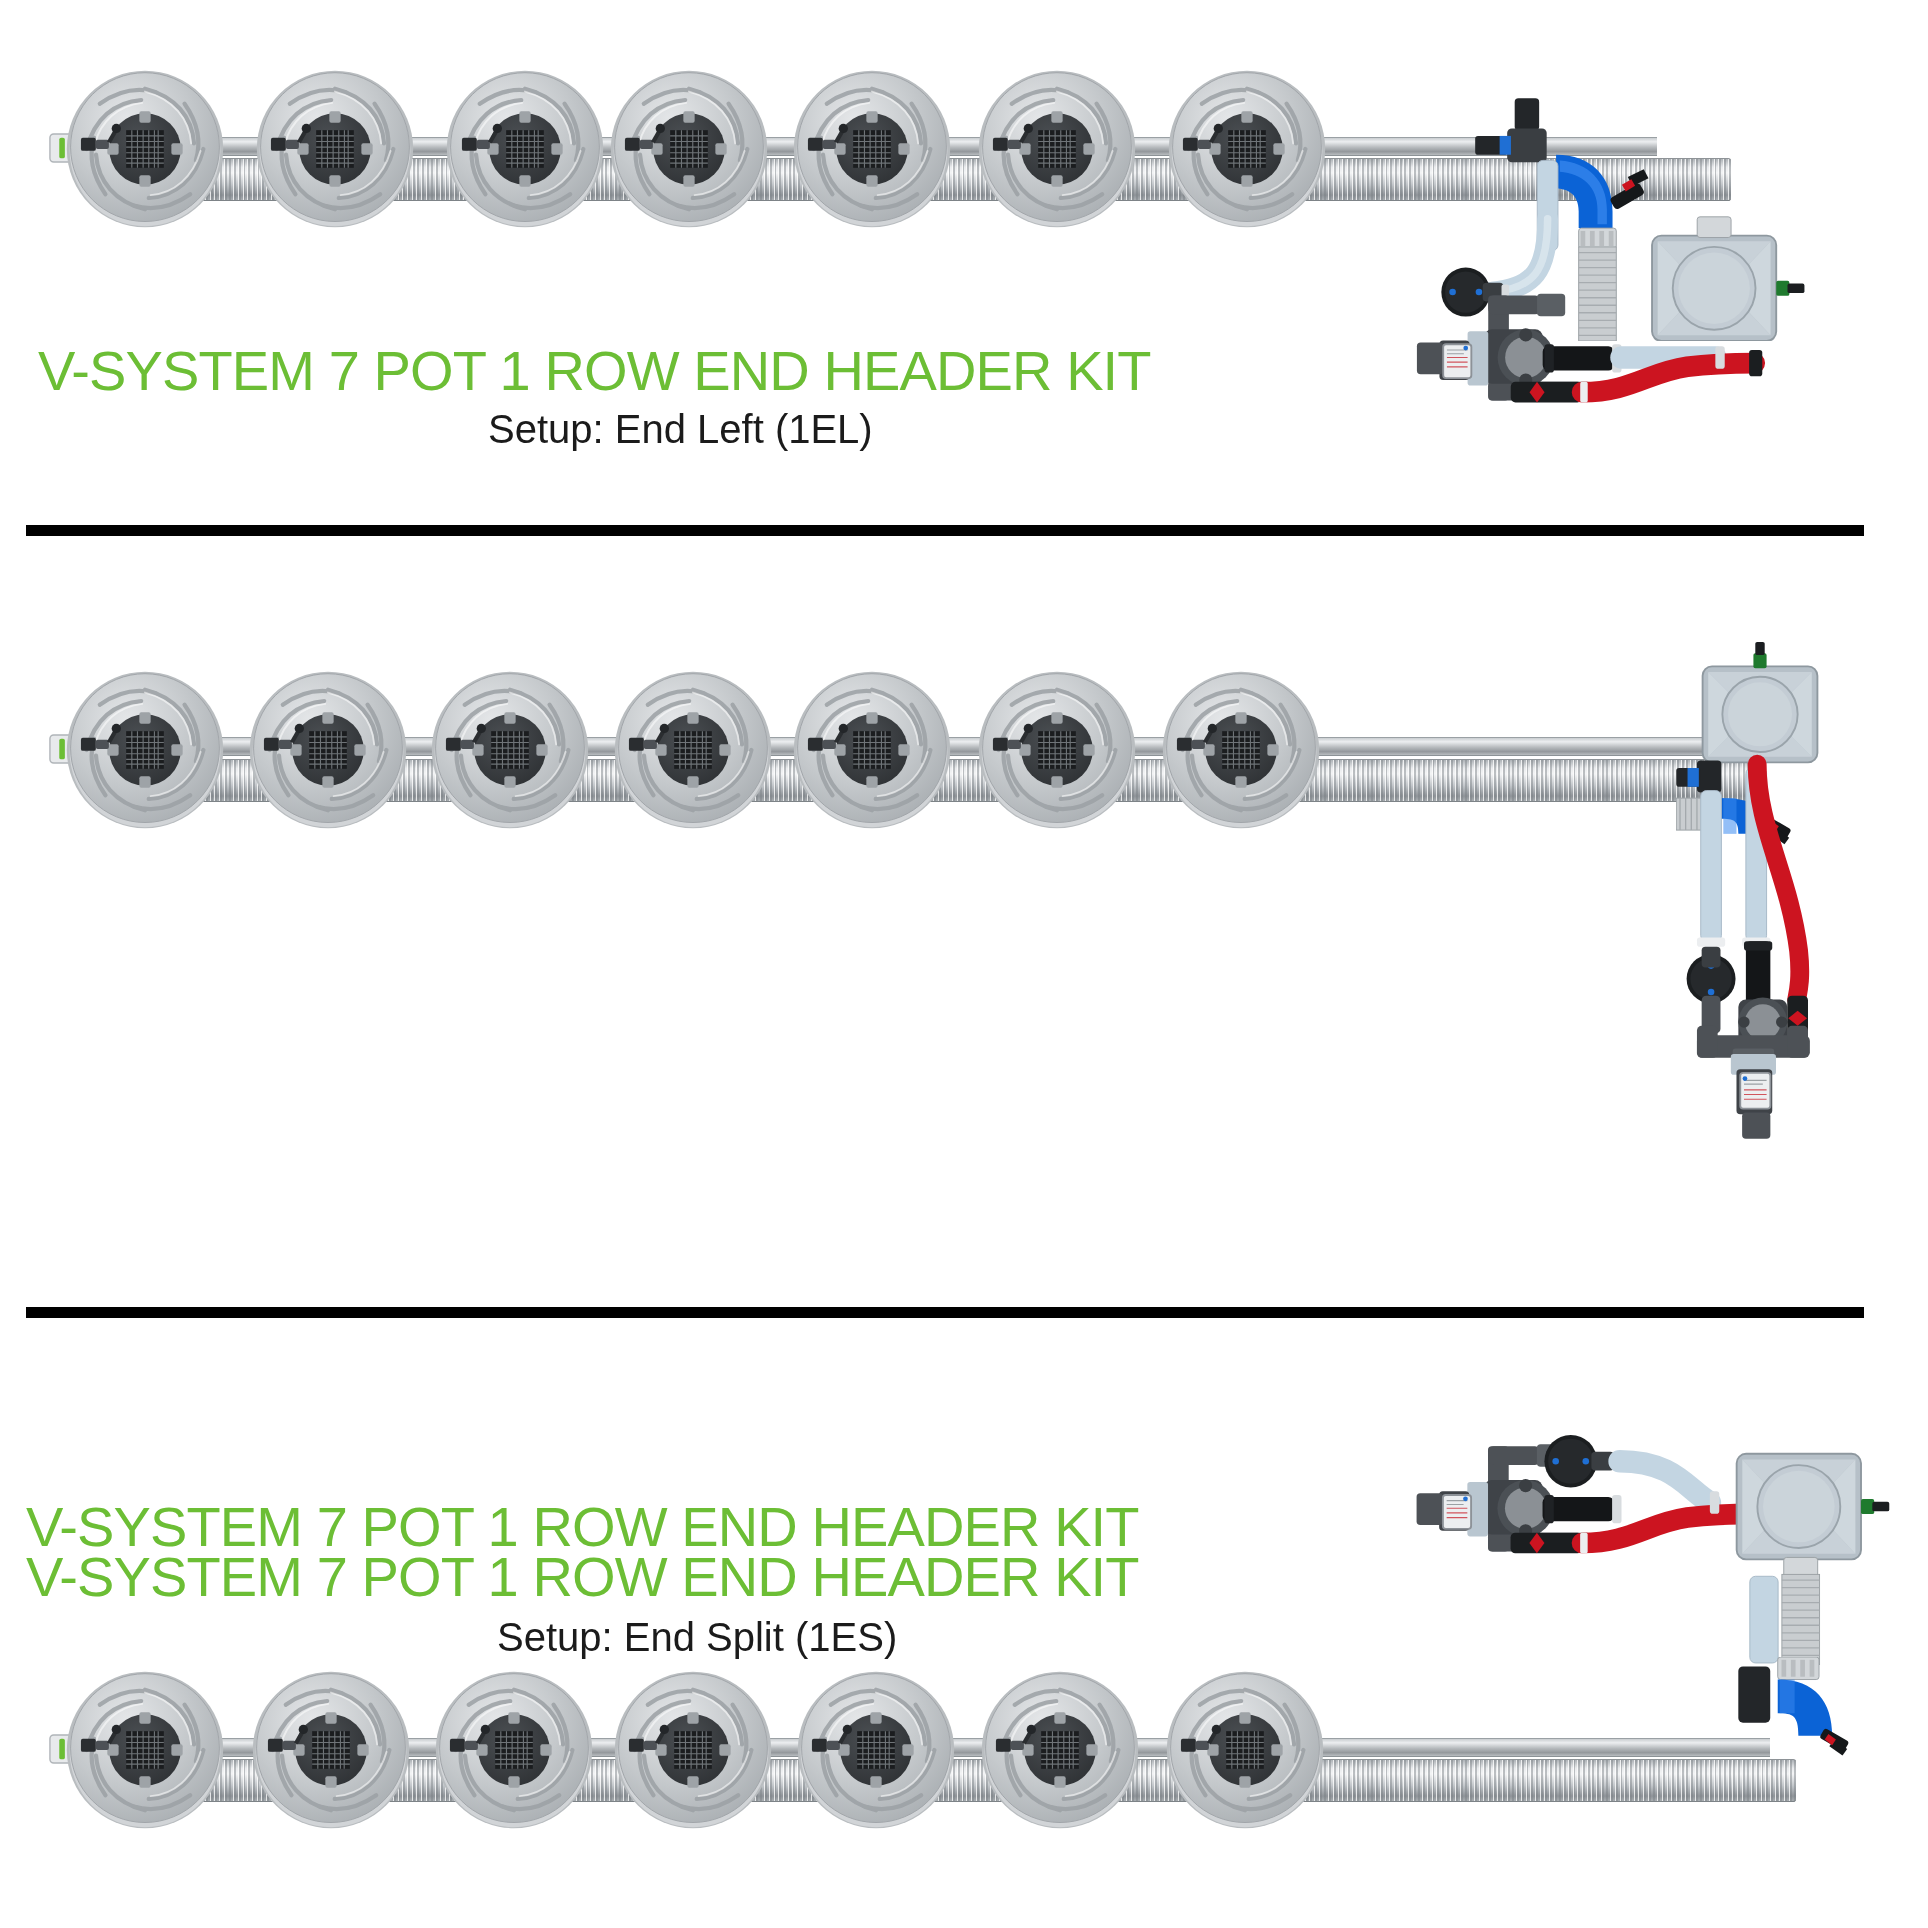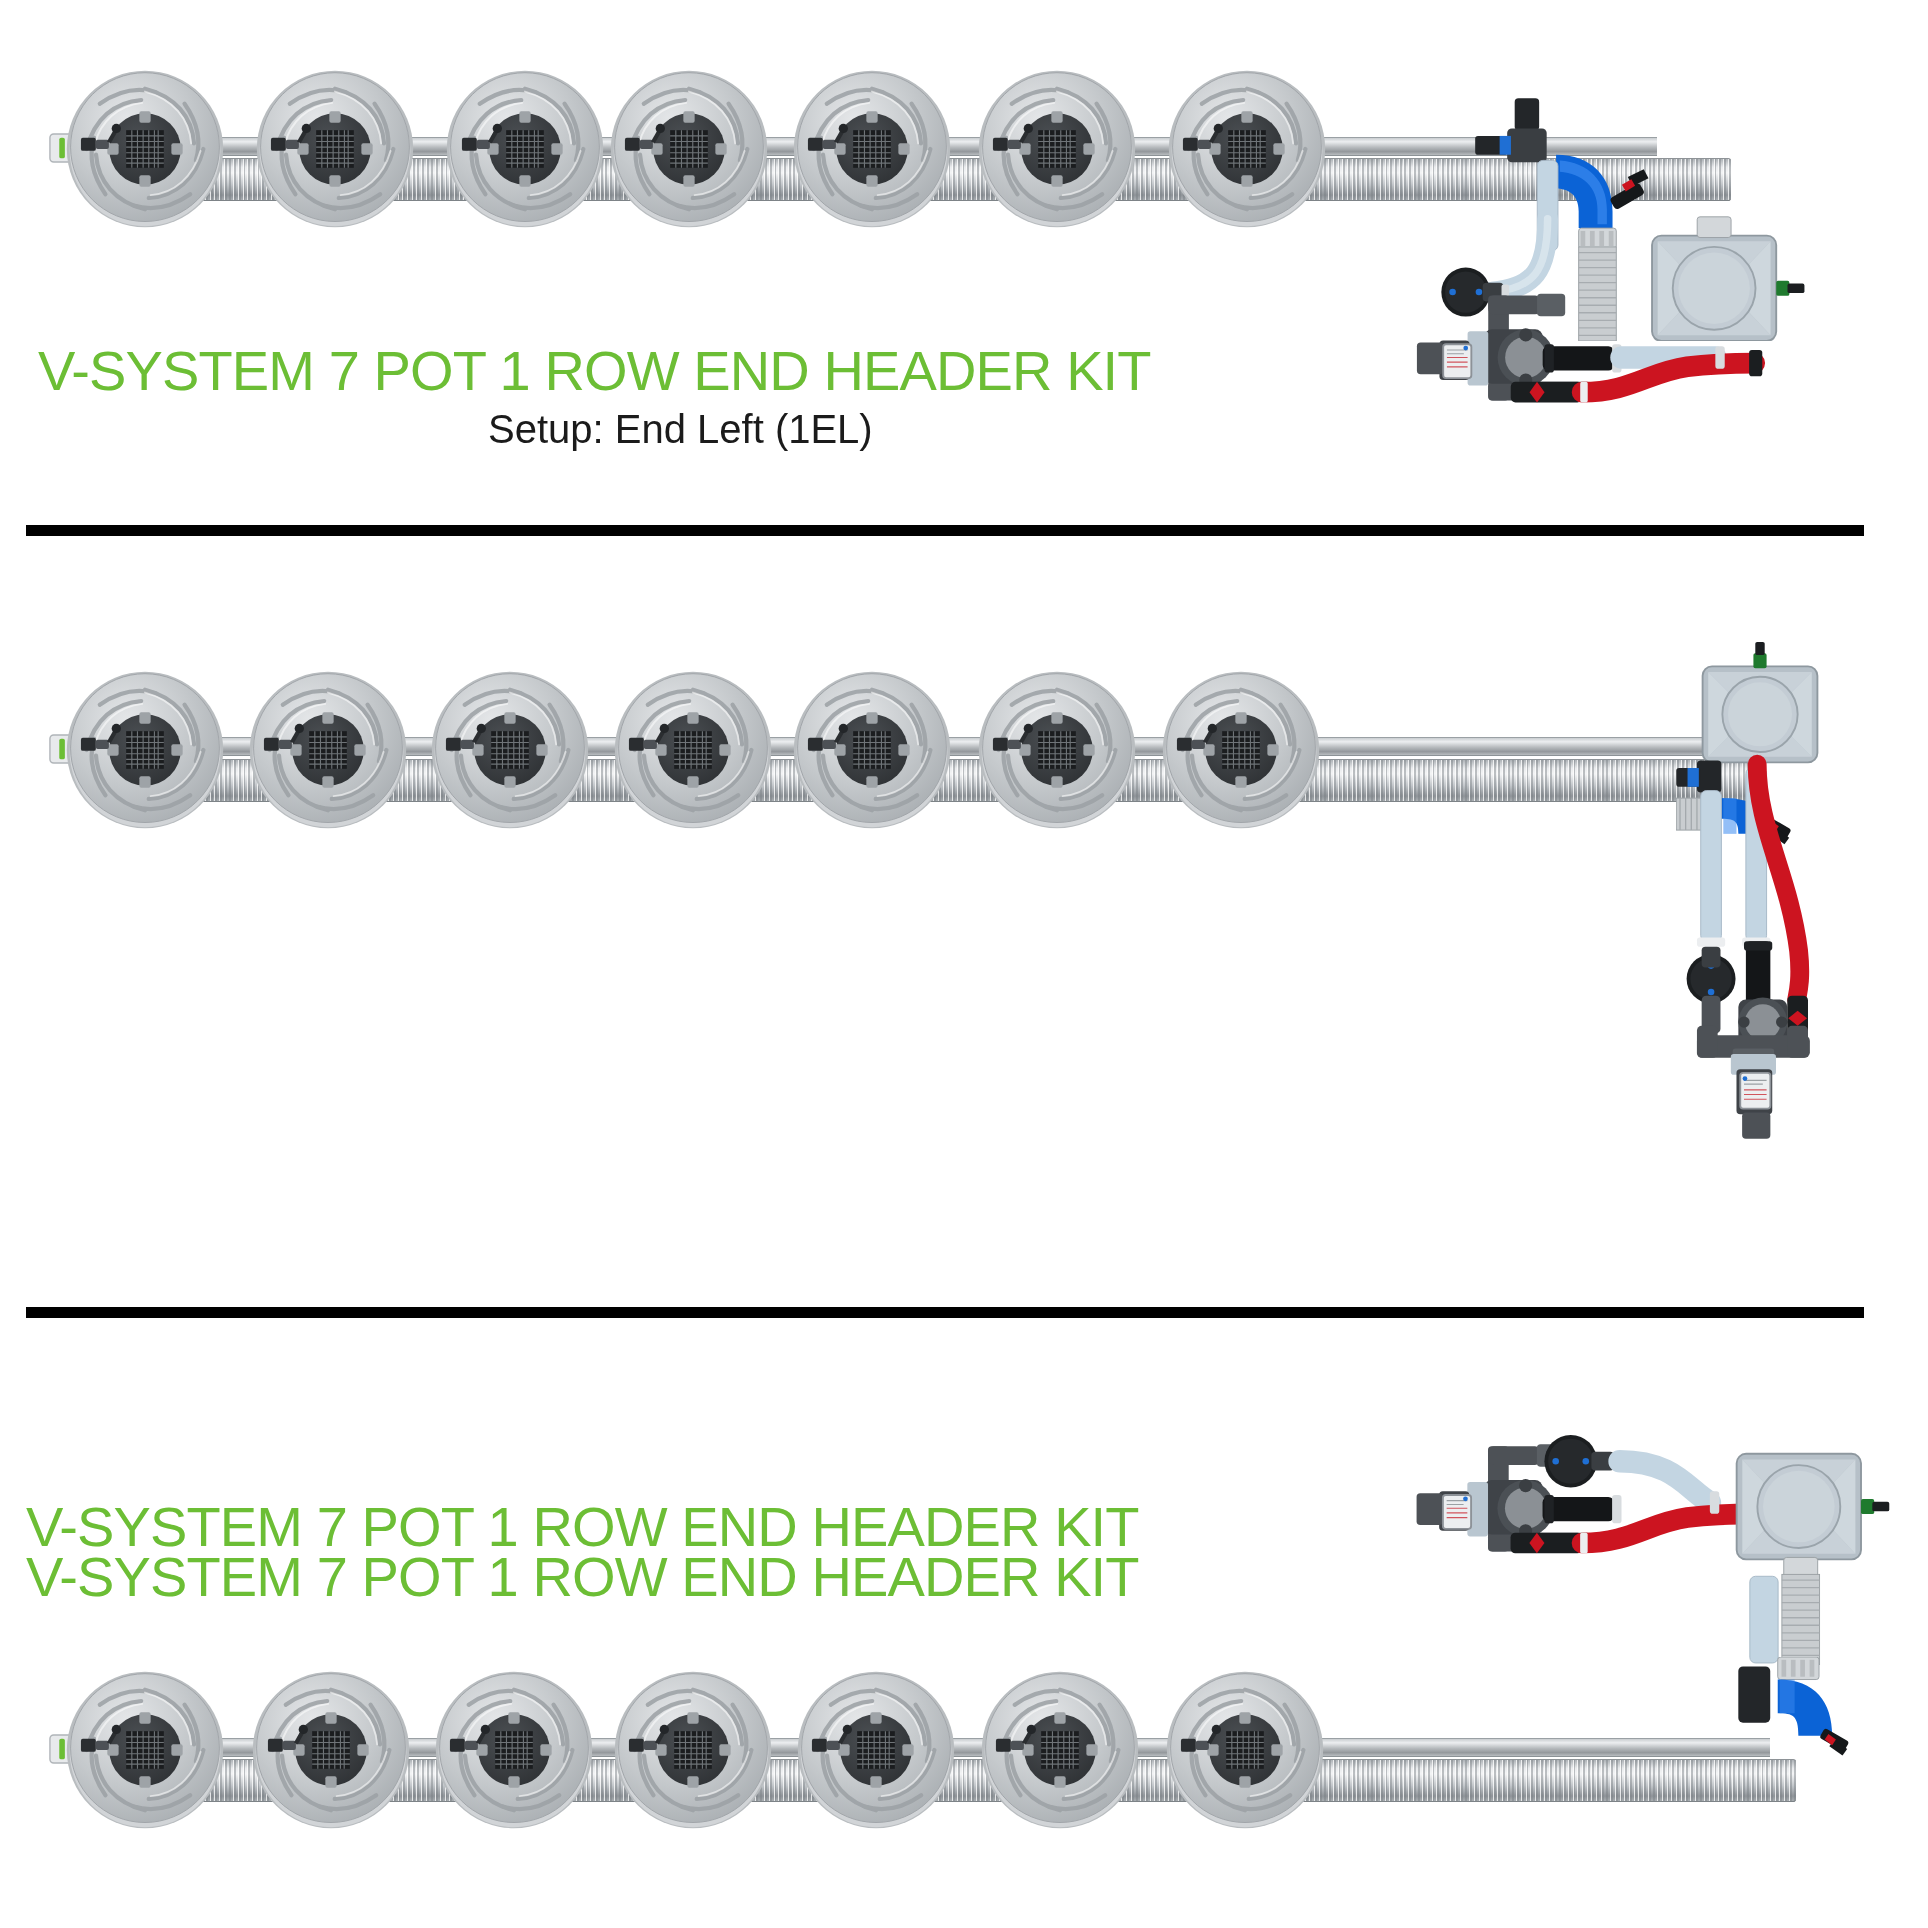--- a/index.html
+++ b/index.html
@@ -881,20 +881,21 @@
         </g>
       <g stroke="#9aa0a4" stroke-width="1.2">
           <path d="M72 468 H96 M72 472 H92"></path>
         </g>
       <circle cx="73" cy="466" r="2.5" fill="#1f6fd4"></circle>
       <rect x="70" y="502" width="30" height="28" rx="4" fill="#4d5156"></rect>
     </svg>
   </div>
 
   <h1 class="title" style="left:26px;top:946px;">V-SYSTEM 7 POT 1 ROW END HEADER KIT</h1>
+  <div class="subtitle" style="left:497px;top:1006px;">Setup: End Split (1ES)</div>
 </div>
 
 <div class="divider" style="left:26px;top:1307px;width:1838px;"></div>
 
 <div class="section" style="top:1356px;height:573px;">
 
   <h1 class="title" style="left:26px;top:105px;">V-SYSTEM 7 POT 1 ROW END HEADER KIT</h1>
 
   <div class="manifold" style="left:1405px;top:77px;">
     <svg width="433" height="141" viewBox="0 0 460 150">

